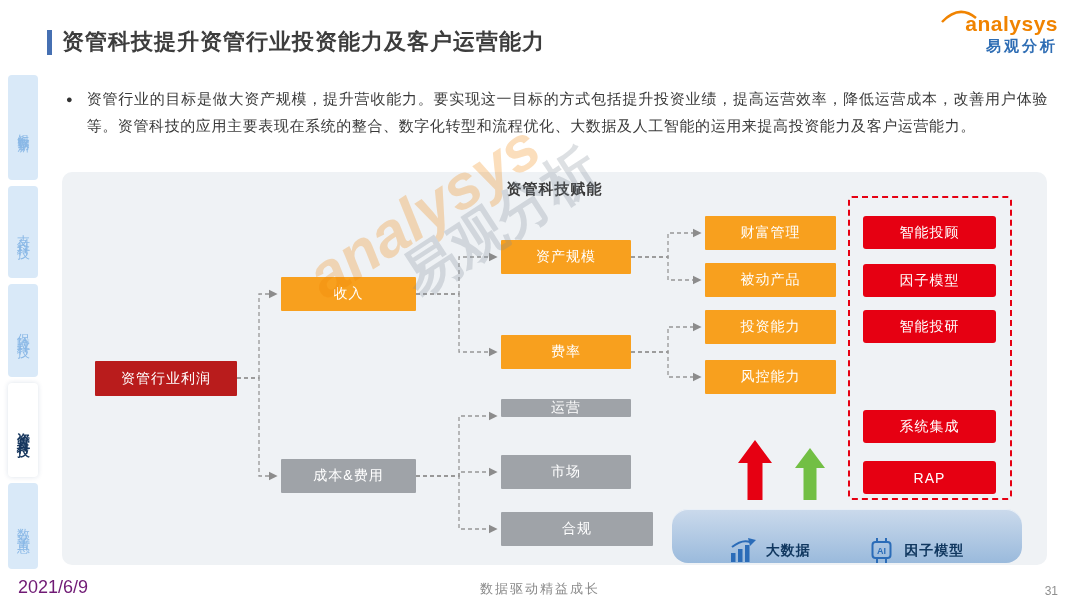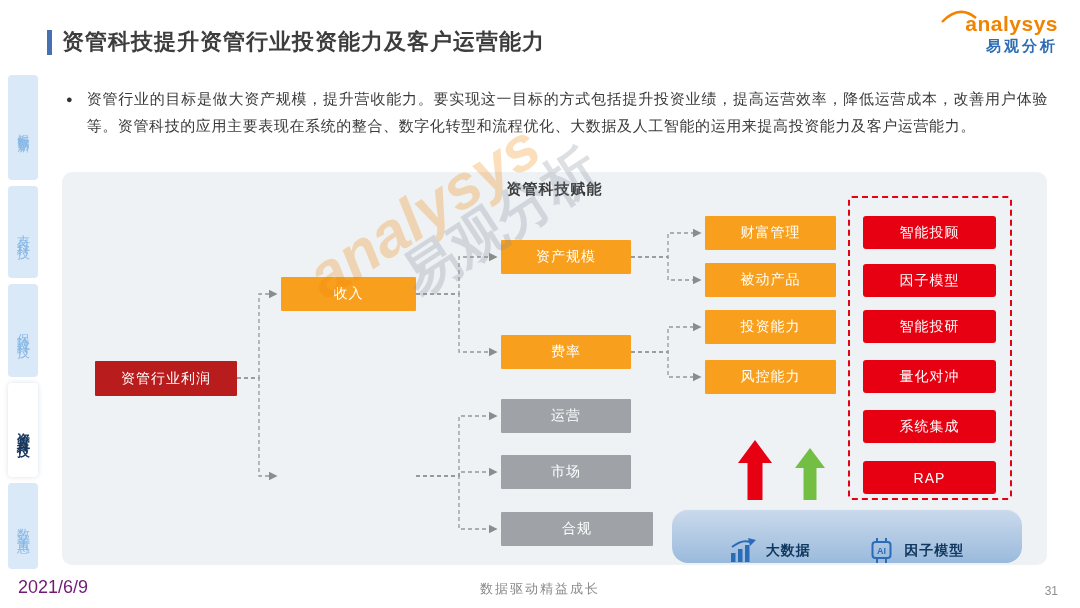--- a/index.html
+++ b/index.html
@@ -107,37 +107,37 @@
         <path d="M354 304 H397 V357 H433" marker-end="url(#arr)"></path>
         <path d="M569 85 H606 V61 H637" marker-end="url(#arr)"></path>
         <path d="M569 85 H606 V108 H637" marker-end="url(#arr)"></path>
         <path d="M569 180 H606 V155 H637" marker-end="url(#arr)"></path>
         <path d="M569 180 H606 V205 H637" marker-end="url(#arr)"></path>
       </g>
     </svg>
 
     <div class="box c-blue" style="left:33px;top:189px;width:142px;height:35px">资管行业利润</div>
     <div class="box c-orange" style="left:219px;top:105px;width:135px;height:34px">收入</div>
+    <div class="box c-gray" style="left:219px;top:287px;width:135px;height:34px">成本&amp;费用</div>
 
     <div class="box c-orange" style="left:439px;top:68px;width:130px;height:34px">资产规模</div>
     <div class="box c-orange" style="left:439px;top:163px;width:130px;height:34px">费率</div>
-    <div class="box c-gray" style="left:439px;top:227px;width:130px;height:34px">运营</div>
+    <div class="box c-gray" style="left:439px;top:227px;width:130px;height:18px">运营</div>
     <div class="box c-gray" style="left:439px;top:283px;width:130px;height:34px">市场</div>
     <div class="box c-gray" style="left:439px;top:340px;width:152px;height:34px">合规</div>
 
     <div class="box c-orange" style="left:643px;top:44px;width:131px;height:34px">财富管理</div>
     <div class="box c-orange" style="left:643px;top:91px;width:131px;height:34px">被动产品</div>
     <div class="box c-orange" style="left:643px;top:138px;width:131px;height:34px">投资能力</div>
     <div class="box c-orange" style="left:643px;top:188px;width:131px;height:34px">风控能力</div>
 
     <div class="tech-frame"></div>
     <div class="box c-red" style="left:801px;top:44px;width:133px;height:33px">智能投顾</div>
     <div class="box c-red" style="left:801px;top:92px;width:133px;height:33px">因子模型</div>
     <div class="box c-red" style="left:801px;top:138px;width:133px;height:33px">智能投研</div>
-    <div class="box c-red" style="left:801px;top:188px;width:133px;height:33px">量化对冲</div>
     <div class="box c-red" style="left:801px;top:238px;width:133px;height:33px">系统集成</div>
     <div class="box c-red" style="left:801px;top:289px;width:133px;height:33px">RAP</div>
 
     <svg class="arrow-icon" style="left:676px;top:268px" width="34" height="60" viewBox="0 0 34 60">
       <path d="M17 0 L34 23 L24.5 23 L24.5 60 L9.5 60 L9.5 23 L0 23 Z" fill="#E60012"></path>
     </svg>
     <svg class="arrow-icon" style="left:733px;top:276px" width="30" height="52" viewBox="0 0 30 52">
       <path d="M15 0 L30 20 L21.5 20 L21.5 52 L8.5 52 L8.5 20 L0 20 Z" fill="#72BF44"></path>
     </svg>
 

